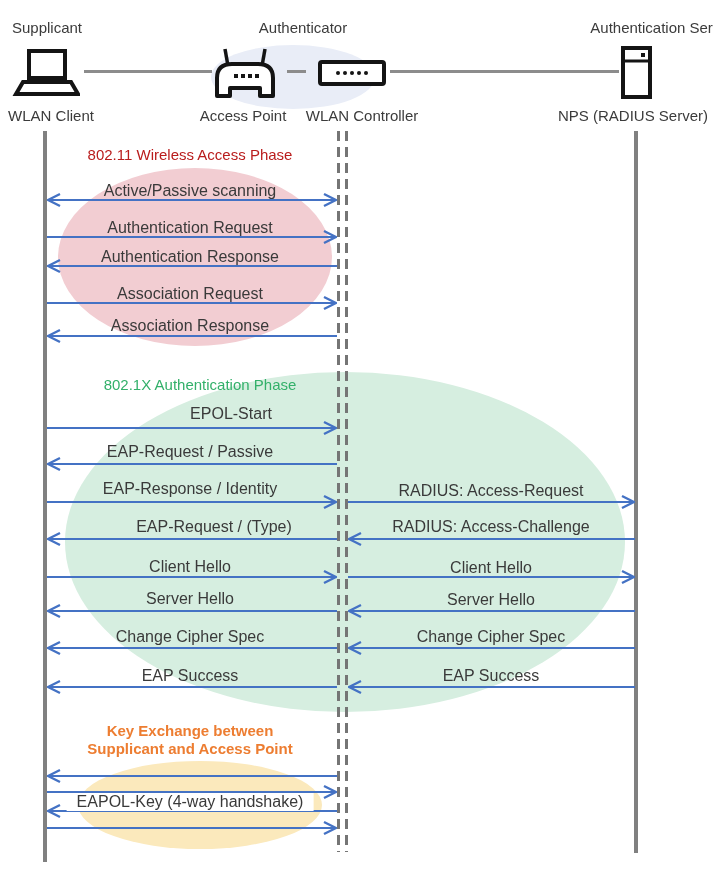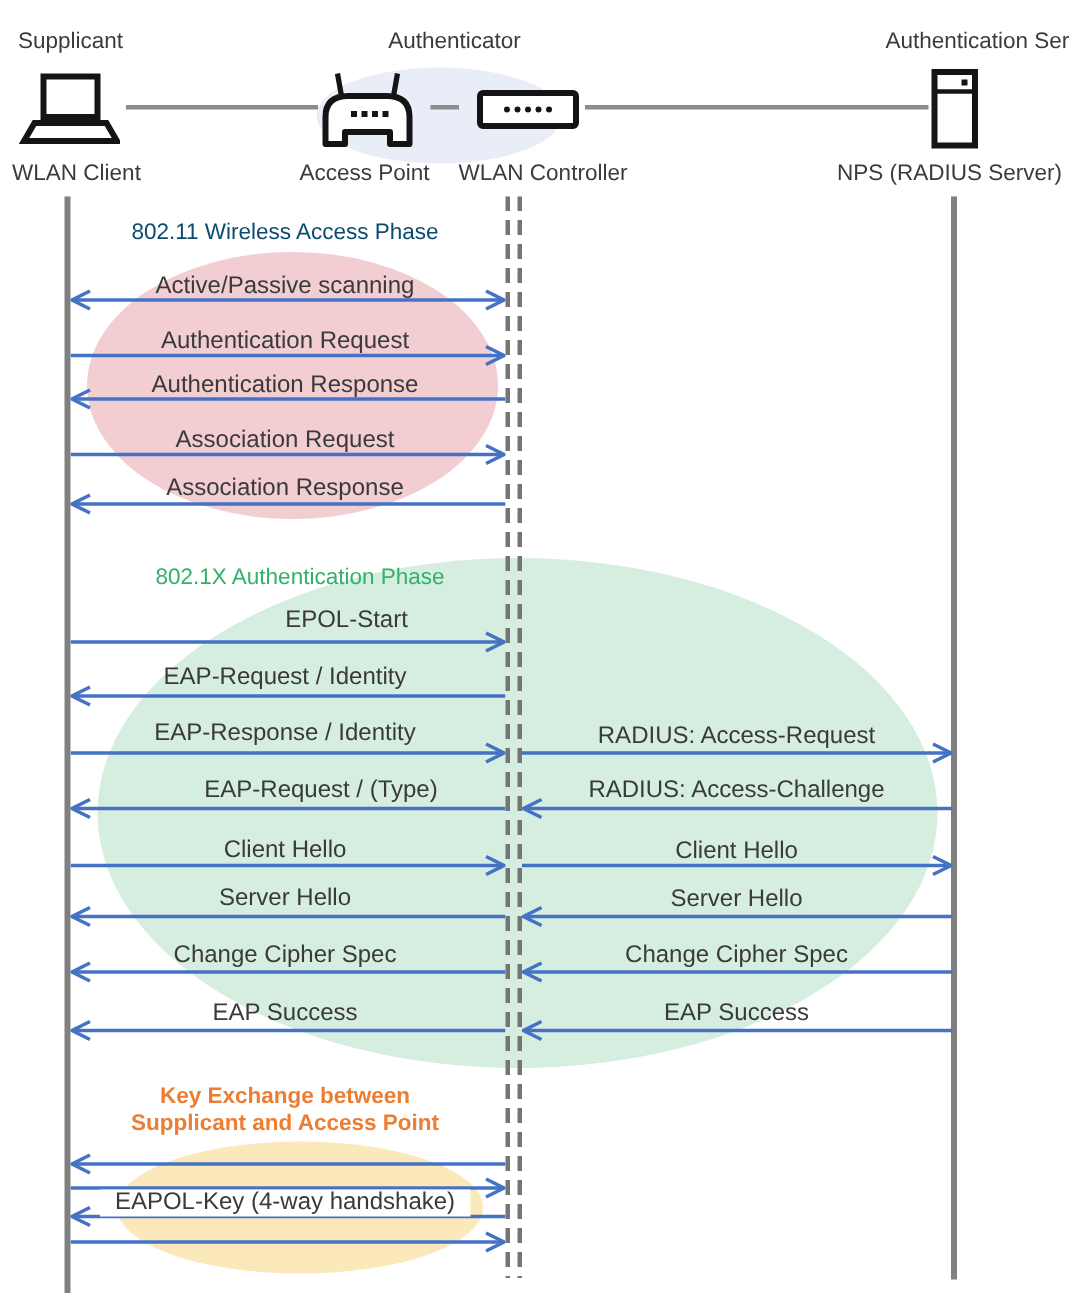--- a/index.html
+++ b/index.html
@@ -75,21 +75,21 @@
   <div class="caption" style="left:51px;top:107px;">WLAN Client</div>
   <div class="caption" style="left:243px;top:107px;">Access Point</div>
   <div class="caption" style="left:362px;top:107px;">WLAN Controller</div>
   <div class="caption" style="left:633px;top:107px;">NPS (RADIUS Server)</div>
 
   <div class="lifeline" style="left:43px;top:131px;height:731px;"></div>
   <div class="lifeline-dashed" style="left:337px;top:131px;height:721px;"></div>
   <div class="lifeline-dashed" style="left:345px;top:131px;height:721px;"></div>
   <div class="lifeline" style="left:634px;top:131px;height:722px;"></div>
 
-  <div class="phase-title" style="left: 190px; top: 146px; color: #0c4a6e;">802.11 Wireless Access Phase</div>
+  <div class="phase-title" style="left: 190px; top: 146px; color: #b91c1c;">802.11 Wireless Access Phase</div>
   <div class="phase-title" style="left: 200px; top: 376px; color: rgb(51, 176, 106);">802.1X Authentication Phase</div>
   <div class="phase-title" style="left: 190px; top: 722px; color: rgb(237, 125, 49); font-weight: bold;">Key Exchange between
 Supplicant and Access Point</div>
 
   <div id="messages">
       <div class="msg-label" style="left: 190px; top: 182px;">Active/Passive scanning</div>
       <svg width="290" height="16" class="msg-arrow" style="left: 47px; top: 192px;">
         <line x1="2" x2="288" y1="8" y2="8" stroke="#4472C4" stroke-width="2.2"></line>
         <polyline points="277,2 289,8 277,14" stroke="#4472C4" stroke-width="2.4" fill="none"></polyline>
         <polyline points="13,2 1,8 13,14" stroke="#4472C4" stroke-width="2.4" fill="none"></polyline>
@@ -112,21 +112,21 @@
       <div class="msg-label" style="left: 190px; top: 317px;">Association Response</div>
       <svg width="290" height="16" class="msg-arrow" style="left: 47px; top: 328px;">
         <line x1="2" x2="290" y1="8" y2="8" stroke="#4472C4" stroke-width="2.2"></line>
         <polyline points="13,2 1,8 13,14" stroke="#4472C4" stroke-width="2.4" fill="none"></polyline>
       </svg>
       <div class="msg-label" style="left: 190px; top: 405px; margin-left: 41px;">EPOL-Start</div>
       <svg width="290" height="16" class="msg-arrow" style="left: 47px; top: 420px;">
         <line x1="0" x2="288" y1="8" y2="8" stroke="#4472C4" stroke-width="2.2"></line>
         <polyline points="277,2 289,8 277,14" stroke="#4472C4" stroke-width="2.4" fill="none"></polyline>
       </svg>
-      <div class="msg-label" style="left: 190px; top: 443px;">EAP-Request / Identity</div>
+      <div class="msg-label" style="left: 190px; top: 443px;">EAP-Request / Passive</div>
       <svg width="290" height="16" class="msg-arrow" style="left: 47px; top: 456px;">
         <line x1="2" x2="290" y1="8" y2="8" stroke="#4472C4" stroke-width="2.2"></line>
         <polyline points="13,2 1,8 13,14" stroke="#4472C4" stroke-width="2.4" fill="none"></polyline>
       </svg>
       <div class="msg-label" style="left: 190px; top: 480px;">EAP-Response / Identity</div>
       <svg width="290" height="16" class="msg-arrow" style="left: 47px; top: 494px;">
         <line x1="0" x2="288" y1="8" y2="8" stroke="#4472C4" stroke-width="2.2"></line>
         <polyline points="277,2 289,8 277,14" stroke="#4472C4" stroke-width="2.4" fill="none"></polyline>
       </svg>
       <div class="msg-label" style="left: 491px; top: 482px;">RADIUS: Access-Request</div>

